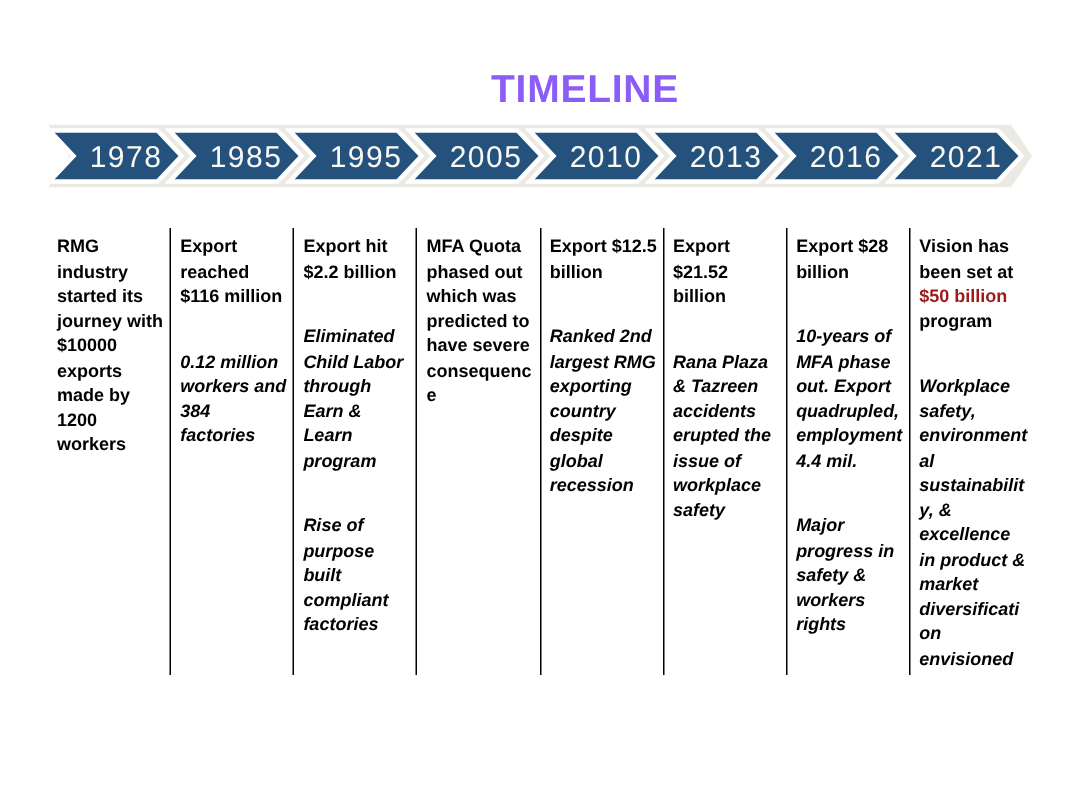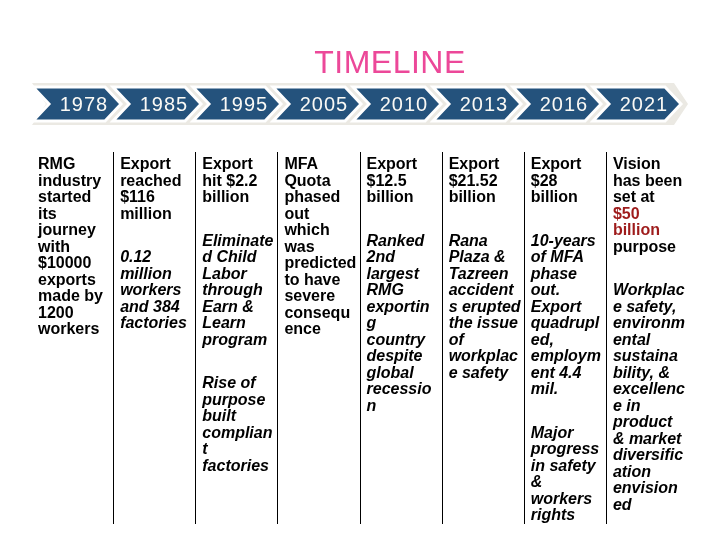--- a/index.html
+++ b/index.html
@@ -9,24 +9,24 @@
     background:var(--bg,#FFFFFF);
     font-family:"Liberation Sans",sans-serif;
     overflow:hidden;
     margin:0 auto;
   }
   .title{
     position:absolute;
     top:44px;left:390px;
     transform:translateX(-50%);
     margin:0;
-    font-size:32px;
-    font-weight:400;
+    font-size:26px;
+    font-weight:700;
     letter-spacing:0.5px;
-    color:#ec4899;
+    color:#8b5cf6;
     white-space:nowrap;
   }
   .band{
     position:absolute;
     top:83px;left:32px;
     width:658px;height:49px;
   }
   .columns{
     position:absolute;
     top:152px;left:32px;
@@ -38,21 +38,21 @@
     flex:1 1 0;
     min-height:298px;
     padding:4px 3px 0 6px;
     box-sizing:border-box;
   }
   .col + .col{
     border-left:1.5px solid var(--divider,#000);
   }
   .col p{
     margin:0;
-    font-size:16px;
+    font-size:12px;
     line-height:16.5px;
     font-weight:bold;
     color:var(--text,#000);
     overflow-wrap:break-word;
     word-break:break-word;
   }
   .col p + p{margin-top:27px;font-style:italic;}
   .accent{color:var(--accent,#9E1B1B);}
   svg text{
     font-family:"Liberation Sans",sans-serif;
@@ -112,17 +112,17 @@
       <div class="col">
         <p><span>Export $21.52 billion</span></p>
         <p><span>Rana Plaza &amp; Tazreen accidents erupted the issue of workplace safety</span></p>
       </div>
       <div class="col">
         <p><span>Export $28 billion</span></p>
         <p><span>10-years of MFA phase out. Export quadrupled, employment 4.4 mil.</span></p>
         <p><span>Major progress in safety &amp; workers rights</span></p>
       </div>
       <div class="col">
-        <p><span>Vision has been set at </span><span class="accent">$50 billion</span><span> purpose</span></p>
+        <p><span>Vision has been set at </span><span class="accent">$50 billion</span><span> program</span></p>
         <p><span>Workplace safety, environmental sustainability, &amp; excellence in product &amp; market diversification envisioned</span></p>
       </div>
     </div>
 </div>
 
 </body></html>

